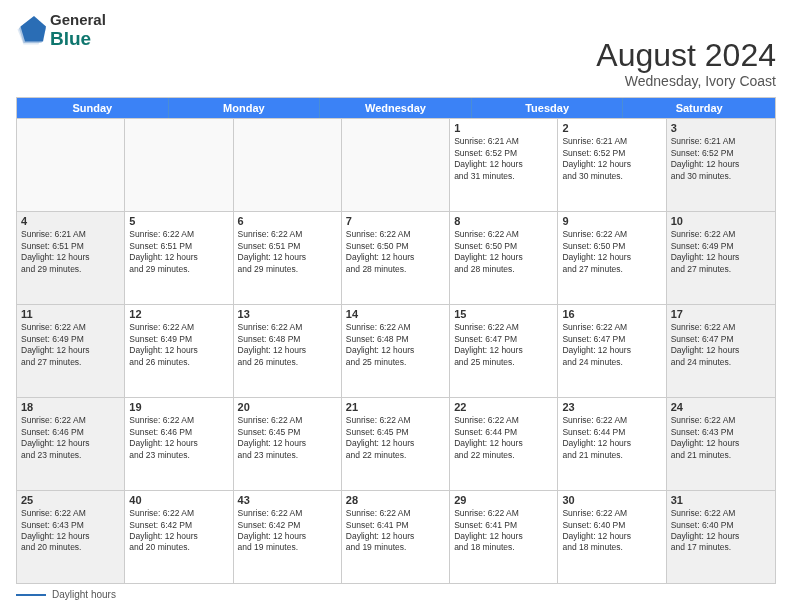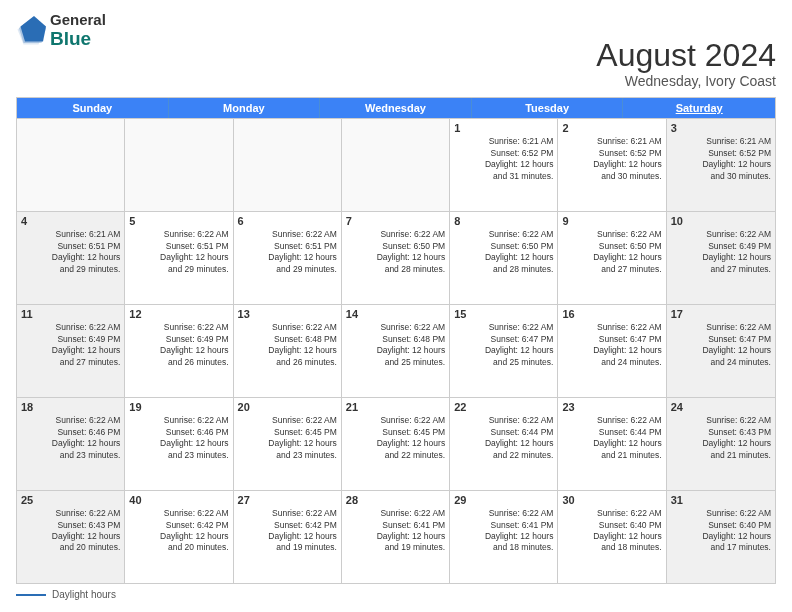--- a/index.html
+++ b/index.html
@@ -73,21 +73,21 @@
       background: #3b82f6;
     }
     .cal-header-cell {
       color: #fff;
       font-size: 11px;
       font-weight: bold;
       padding: 4px 4px;
       text-align: center;
       border-right: 1px solid #4a8dd5;
     }
-    .cal-header-cell:last-child { border-right: none; text-decoration: underline; }
+    .cal-header-cell:last-child { border-right: none; }
     .cal-body {
       flex: 1;
       display: flex;
       flex-direction: column;
     }
     .cal-week {
       display: grid;
       grid-template-columns: repeat(7, 1fr);
       flex: 1;
       border-top: 1px solid #ccc;
@@ -107,21 +107,20 @@
     .day-num {
       font-size: 11px;
       font-weight: bold;
       display: block;
       margin-bottom: 2px;
     }
     .cal-cell p {
       font-size: 8.5px;
       line-height: 1.35;
       color: #333;
-      text-align: right;
     }
     .footer {
       margin-top: 5px;
       font-size: 10px;
       color: #555;
       display: flex;
       align-items: center;
       gap: 6px;
     }
     .footer-line {
@@ -351,21 +350,21 @@
 and 20 minutes.</p>
           </div>
           <div class="cal-cell">
             <span class="day-num">40</span>
             <p style="white-space: pre-line;">Sunrise: 6:22 AM
 Sunset: 6:42 PM
 Daylight: 12 hours
 and 20 minutes.</p>
           </div>
           <div class="cal-cell">
-            <span class="day-num">27</span>
+            <span class="day-num">43</span>
             <p style="white-space: pre-line;">Sunrise: 6:22 AM
 Sunset: 6:42 PM
 Daylight: 12 hours
 and 19 minutes.</p>
           </div>
           <div class="cal-cell">
             <span class="day-num">28</span>
             <p style="white-space: pre-line;">Sunrise: 6:22 AM
 Sunset: 6:41 PM
 Daylight: 12 hours

